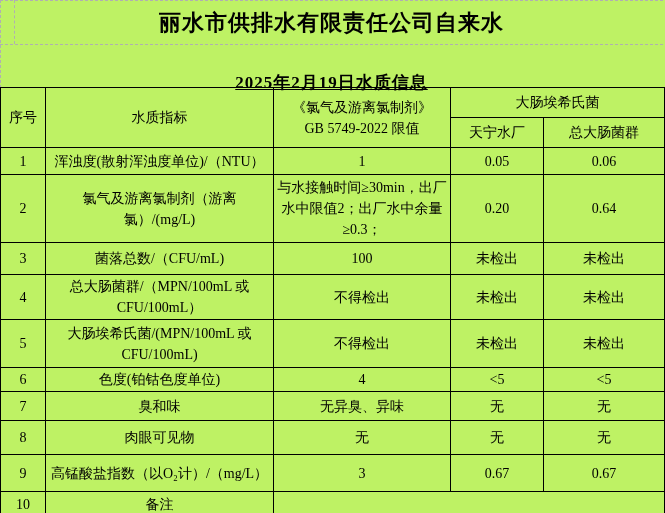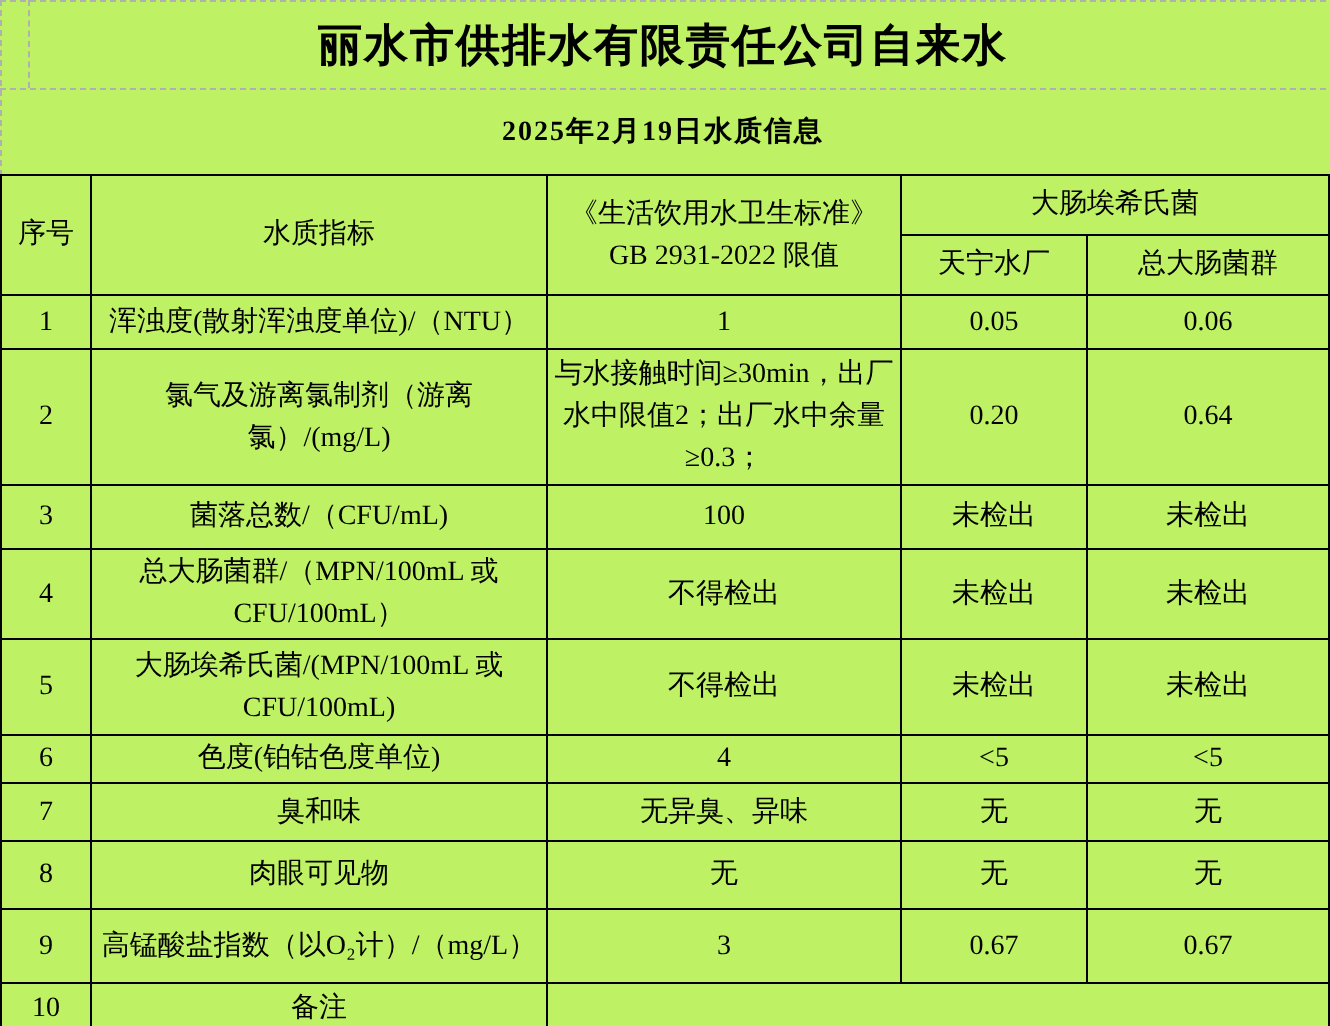--- a/index.html
+++ b/index.html
@@ -30,28 +30,29 @@
     border-bottom: 1px dashed #b0b0b0;
     display: flex;
     align-items: center;
     justify-content: center;
     font-size: 22px;
     font-weight: bold;
     letter-spacing: 1px;
   }
   .title-row-2 {
     position: absolute;
-    top: 45px; left: 0;
+    top: 61px; left: 0;
     width: 663px; height: 42px;
     display: flex;
     align-items: center;
     justify-content: center;
-    font-size: 14px;
+    font-size: 17px;
     font-weight: bold;
     letter-spacing: 1px;
+    text-decoration: underline;
   }
   .vdash-left {
     position: absolute;
     top: 0; left: 0;
     width: 0; height: 88px;
     border-left: 1px dashed #b0b0b0;
   }
   .vdash-col-a {
     position: absolute;
     top: 0; left: 14px;
@@ -101,22 +102,22 @@
       <col style="width:228px">
       <col style="width:177px">
       <col style="width:93px">
       <col style="width:121px">
     </colgroup>
     <thead>
       <tr style="height:30px;">
         <th rowspan="2">序号</th>
         <th rowspan="2">水质指标</th>
         <th rowspan="2">
-          <span class="std-line">《生活饮用水卫生标准》</span>
-          <span class="std-line">GB 2931-2022 限值</span>
+          <span class="std-line">《氯气及游离氯制剂》</span>
+          <span class="std-line">GB 5749-2022 限值</span>
         </th>
         <th colspan="2">大肠埃希氏菌</th>
       </tr>
       <tr style="height:30px;">
         <th>天宁水厂</th>
         <th>总大肠菌群</th>
       </tr>
     </thead>
     <tbody>
       <tr style="height:27px;">

